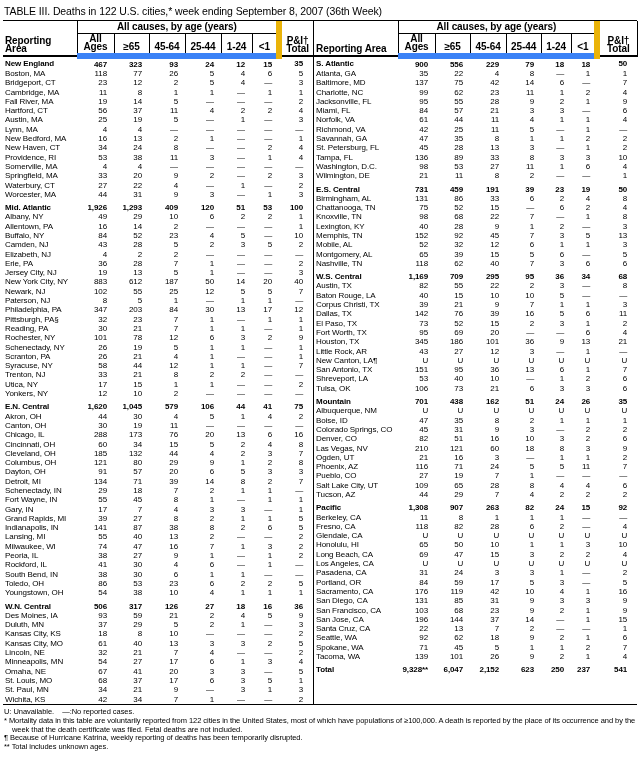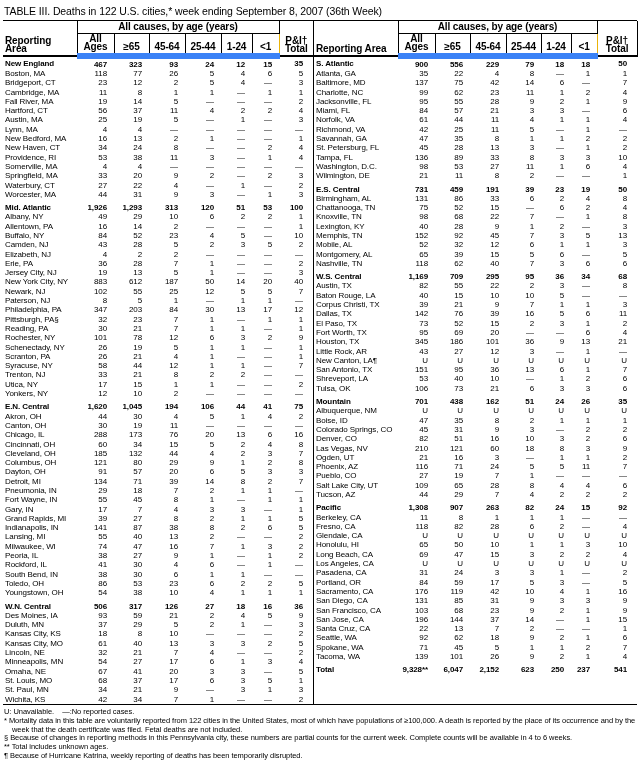--- a/index.html
+++ b/index.html
@@ -10,21 +10,21 @@
   .half{flex:0 0 auto;}
   .half.right{border-left:1px solid #000;}
   table{border-collapse:collapse;table-layout:fixed;}
   table.left{width:310px;}
   table.right{width:323px;}
   th,td{padding:0;margin:0;}
   thead th{font-size:10px;font-weight:bold;letter-spacing:-0.1px;line-height:8.5px;vertical-align:bottom;padding:1px 2px 1px 2px;}
   th.rname{text-align:left;border-bottom:2px solid #000;padding-left:2px;}
   th.hspan{text-align:center;border-left:1px solid #000;border-right:1px solid #000;border-bottom:1px solid #000;padding-top:2px;}
   th.hnum{text-align:center;border-left:1px solid #000;border-bottom:6px solid #3b82f6;}
-  th.hpi{text-align:center;border-left:1px solid #eab308;border-bottom:2px solid #000;}
+  th.hpi{text-align:center;border-left:6px solid #eab308;border-bottom:2px solid #000;}
   table.right th.hpi{border-right:1px solid #000;}
   tbody td{font-size:8px;line-height:9px;height:9.3px;letter-spacing:-0.1px;white-space:nowrap;}
   tbody td.name{text-align:left;padding-left:2px;overflow:hidden;}
   tbody td.num{text-align:right;padding-right:7px;}
   tbody td.num:last-child{padding-right:10px;}
   tbody tr.section td{font-weight:bold;padding-top:4px;}
   tbody tr:first-child td{padding-top:1px;}
   .footnotes{margin:3px 0 0 1px;font-size:7.5px;line-height:8.9px;letter-spacing:-0.05px;width:632px;}
   .fn{padding-left:8px;text-indent:-8px;}
 </style>
@@ -211,21 +211,21 @@
               <td class="num">9</td>
               <td class="num">3</td>
               <td class="num">—</td>
               <td class="num">1</td>
               <td class="num">3</td>
             </tr>
             <tr class="section">
               <td class="name">Mid. Atlantic</td>
               <td class="num">1,926</td>
               <td class="num">1,293</td>
-              <td class="num">313</td>
+              <td class="num">409</td>
               <td class="num">120</td>
               <td class="num">51</td>
               <td class="num">53</td>
               <td class="num">100</td>
             </tr>
             <tr class="city">
               <td class="name">Albany, NY</td>
               <td class="num">49</td>
               <td class="num">29</td>
               <td class="num">10</td>
@@ -421,21 +421,21 @@
               <td class="num">2</td>
               <td class="num">—</td>
               <td class="num">—</td>
               <td class="num">—</td>
               <td class="num">—</td>
             </tr>
             <tr class="section">
               <td class="name">E.N. Central</td>
               <td class="num">1,620</td>
               <td class="num">1,045</td>
-              <td class="num">194</td>
+              <td class="num">579</td>
               <td class="num">106</td>
               <td class="num">44</td>
               <td class="num">41</td>
               <td class="num">75</td>
             </tr>
             <tr class="city">
               <td class="name">Akron, OH</td>
               <td class="num">44</td>
               <td class="num">30</td>
               <td class="num">4</td>
@@ -508,21 +508,21 @@
               <td class="name">Detroit, MI</td>
               <td class="num">134</td>
               <td class="num">71</td>
               <td class="num">39</td>
               <td class="num">14</td>
               <td class="num">8</td>
               <td class="num">2</td>
               <td class="num">7</td>
             </tr>
             <tr class="city">
-              <td class="name">Pneumonia, IN</td>
+              <td class="name">Schenectady, IN</td>
               <td class="num">29</td>
               <td class="num">18</td>
               <td class="num">7</td>
               <td class="num">2</td>
               <td class="num">1</td>
               <td class="num">1</td>
               <td class="num">—</td>
             </tr>
             <tr class="city">
               <td class="name">Fort Wayne, IN</td>
@@ -1418,17 +1418,16 @@
             </tr>
           </tbody>
       </table>
     </div>
 
   </div>
 
   <div class="footnotes">
       <div class="fn">U: Unavailable.&nbsp;&nbsp;&nbsp;&nbsp;—:No reported cases.</div>
       <div class="fn">* Mortality data in this table are voluntarily reported from 122 cities in the United States, most of which have populations of ≥100,000. A death is reported by the place of its occurrence and by the week that the death certificate was filed. Fetal deaths are not included.</div>
-      <div class="fn">§ Because of changes in reporting methods in this Pennsylvania city, these numbers are partial counts for the current week. Complete counts will be available in 4 to 6 weeks.</div>
+      <div class="fn">¶ Because of Hurricane Katrina, weekly reporting of deaths has been temporarily disrupted.</div>
       <div class="fn">** Total includes unknown ages.</div>
-      <div class="fn">¶ Because of Hurricane Katrina, weekly reporting of deaths has been temporarily disrupted.</div>
     </div>
 </div>
 
 </body></html>

